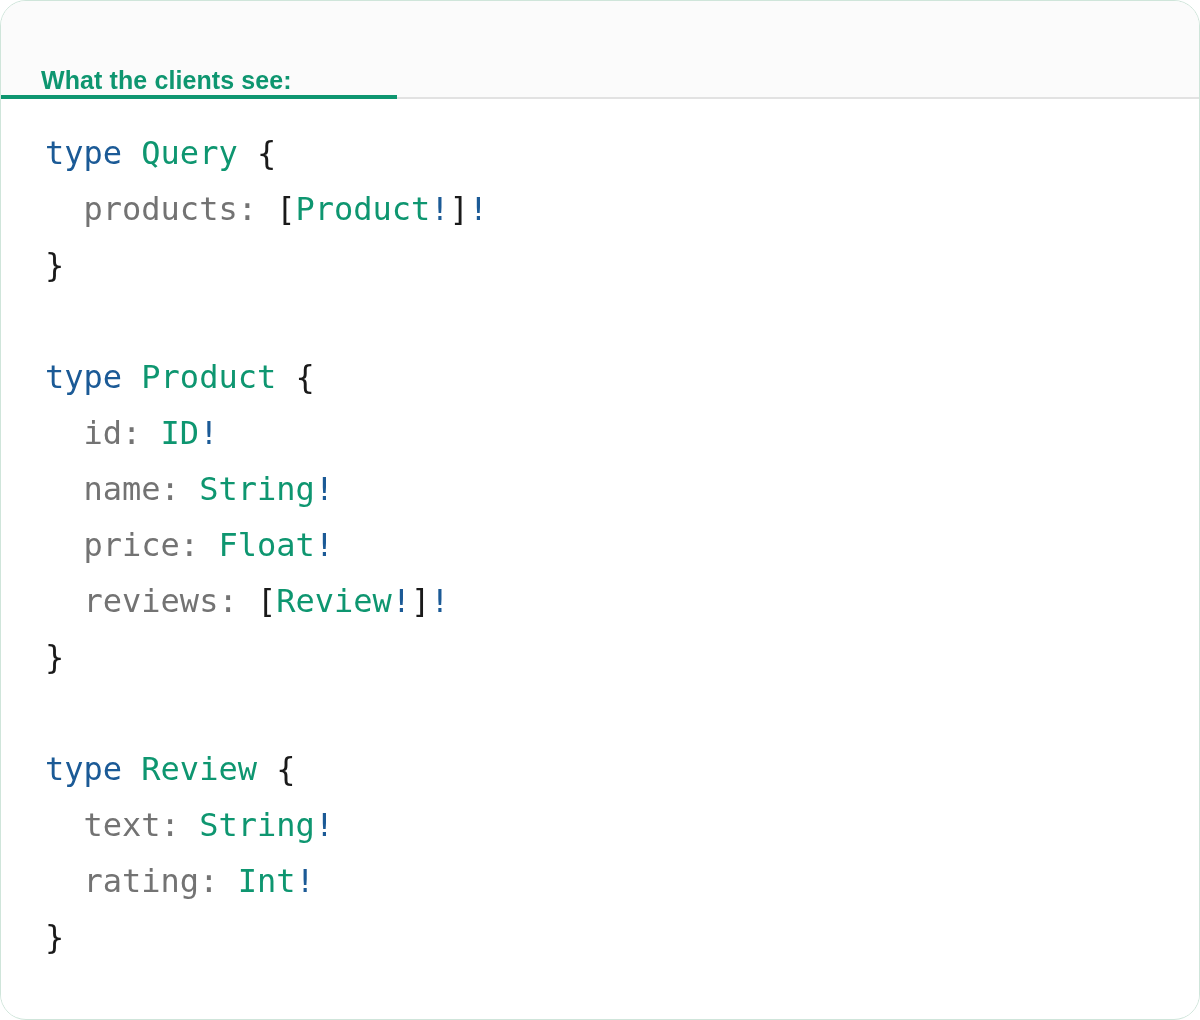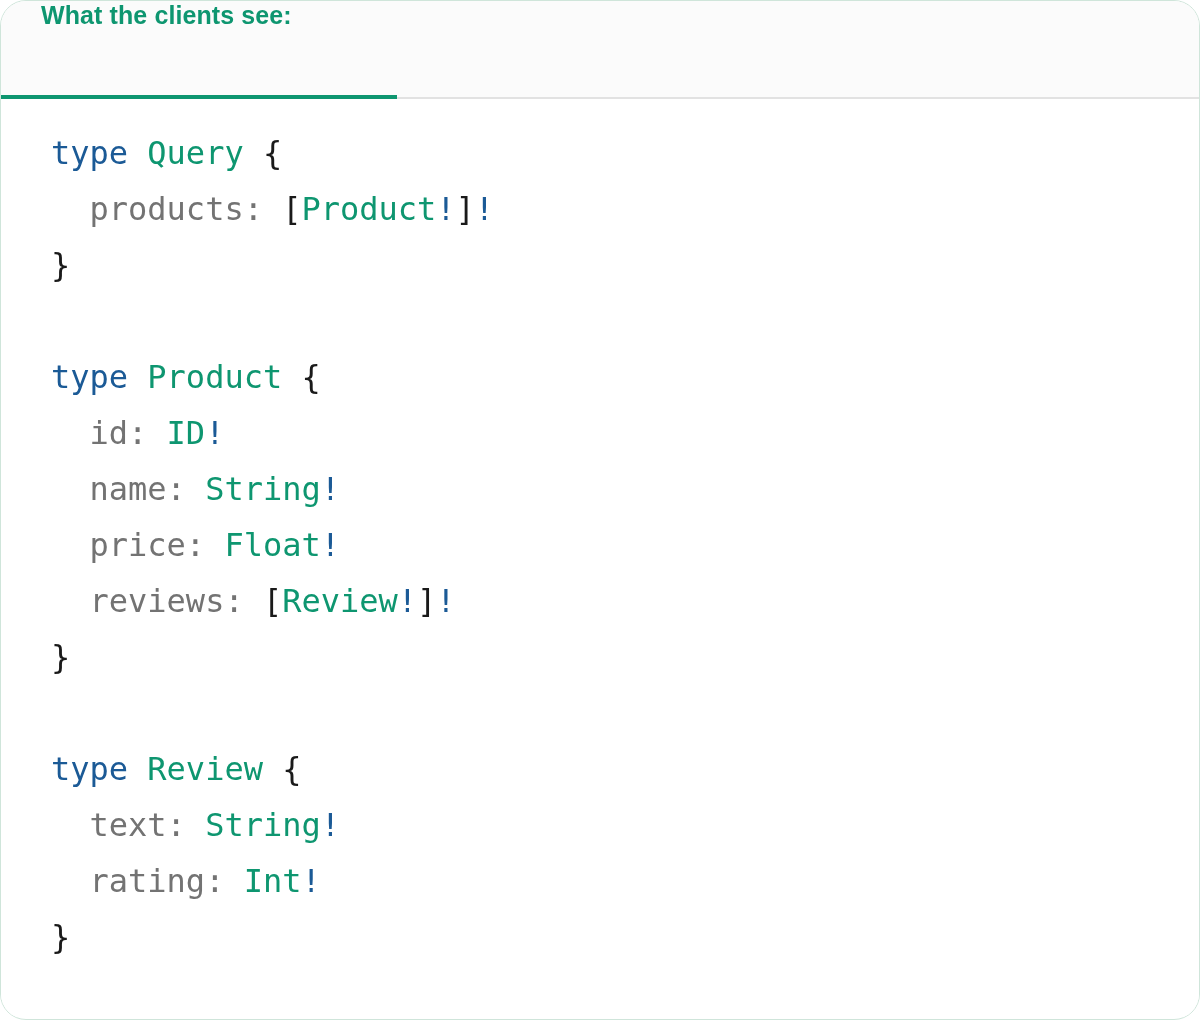--- a/index.html
+++ b/index.html
@@ -34,38 +34,38 @@
     box-sizing: border-box;
   }
   .tab {
     position: absolute;
     left: 0;
     top: 0;
     width: 396px;
     height: 98px;
     box-sizing: border-box;
     display: flex;
-    align-items: flex-start;
+    align-items: flex-end;
     padding-left: 40px;
     border-bottom: 4px solid #0e9670;
     background: transparent;
   }
   .tab-label {
     font-family: "Liberation Sans", sans-serif;
     font-size: 25px;
     font-weight: 600;
     letter-spacing: 0.1px;
     color: #0e9670;
     white-space: nowrap;
   }
 
   
   .code-body {
     position: relative;
-    padding: 26px 0 0 10px;
+    padding: 26px 0 0 4px;
     background: #ffffff;
     height: 918px;
     box-sizing: border-box;
   }
   .code {
     margin: 0;
     padding: 0 0 0 40px;
     font-family: "DejaVu Sans Mono", "Liberation Mono", monospace;
     font-size: 32px;
     line-height: 56px;

